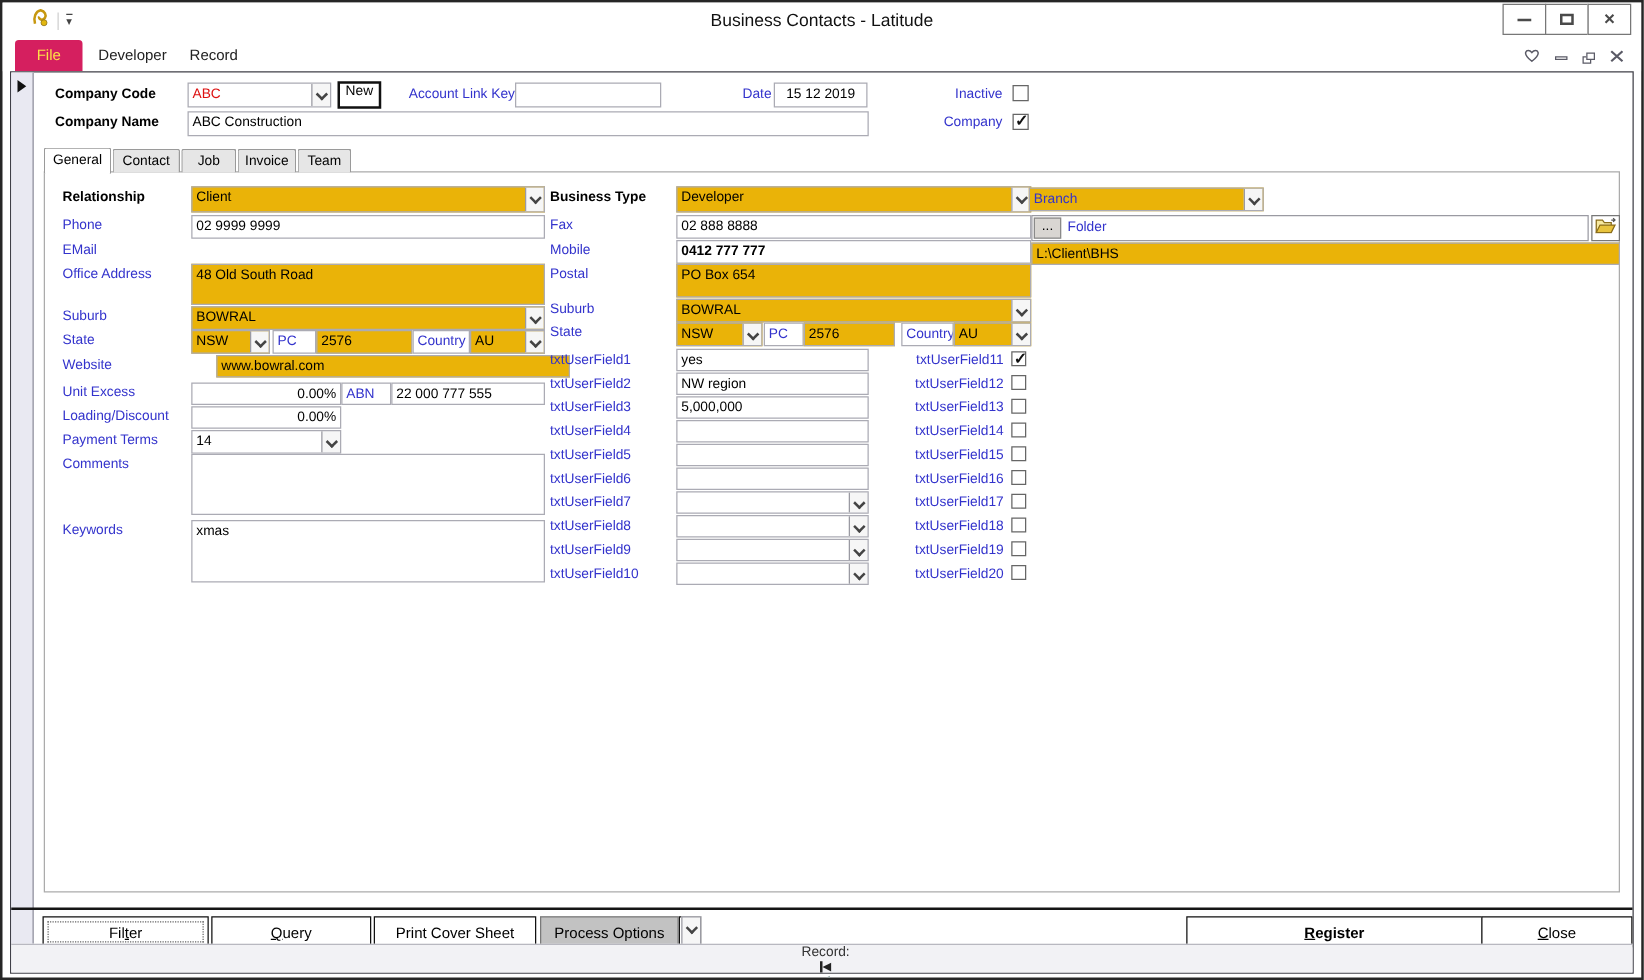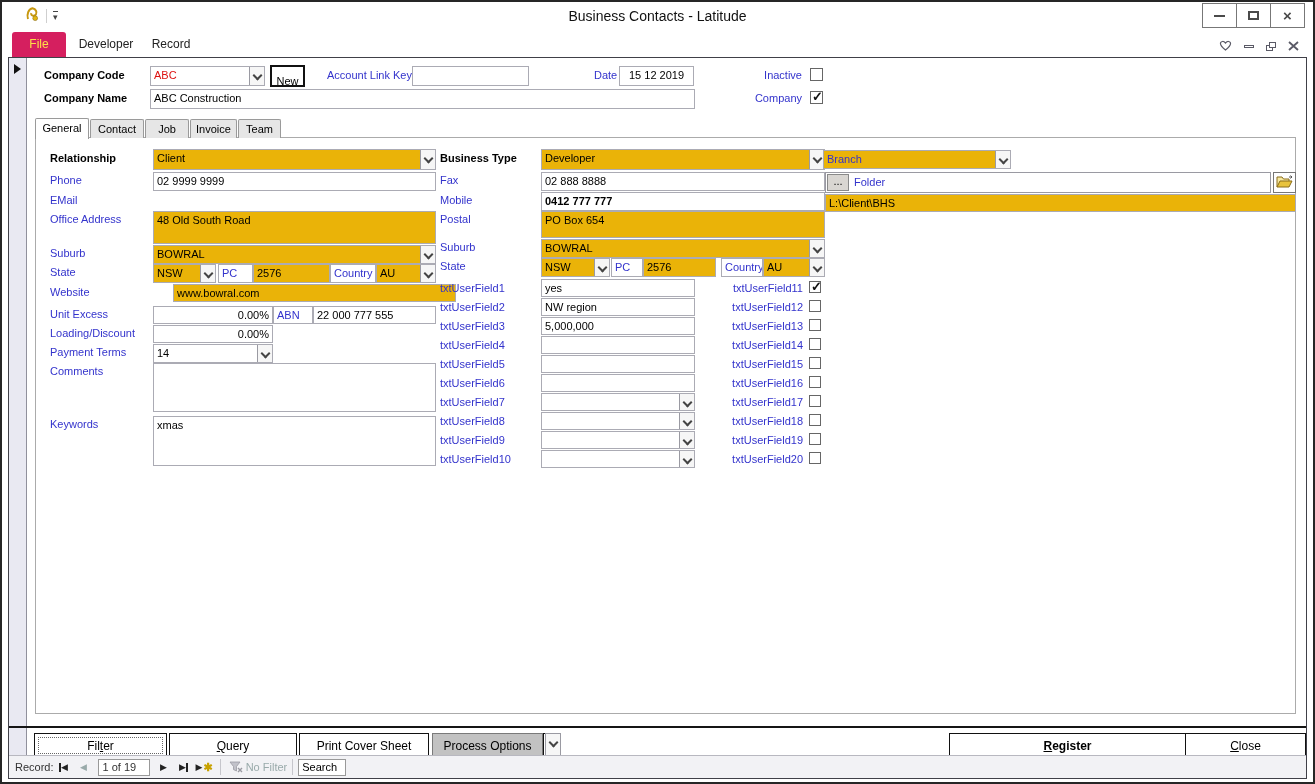--- a/index.html
+++ b/index.html
@@ -48,21 +48,21 @@
 
   .tab { position:absolute; top:61px; height:19px; background:#E6E6E6; border:1px solid #9a9a9a; border-bottom:none; font-size:11px; text-align:center; padding-top:3px; border-radius:2px 2px 0 0; z-index:2; }
   .tab.active { top:60px; height:21px; background:#fff; font-weight:normal; z-index:4; }
   .tabpage { position:absolute; left:26px; top:79px; width:1261px; height:577px; border:1px solid #ABABAB; background:#fff; z-index:1; }
 
   .btn { position:absolute; height:25px; background:#fff; border:1px solid #111; font-size:12px; text-align:center; padding-top:5px; color:#000; }
   .btn .focus { position:absolute; left:3px; right:3px; top:3px; bottom:3px; border:1px dotted #666; }
   .btn.gray { background:#C2C2C2; border-color:#7a7a7a; }
   .u { text-decoration:underline; }
 
-  .navbar { position:absolute; left:0; right:0; bottom:0; height:23px; background:#F2F2F5; border-top:1px solid #B8B8C0; display:flex; align-items:center; font-size:11px; color:#333; padding-left:6px; }
+  .navbar { position:absolute; left:0; right:0; bottom:0; height:23px; background:#F2F2F5; border-top:1px solid #B8B8C0; display:flex; align-items:center; font-size:11px; color:#333; padding-left:6px;flex-direction:column; }
   .navbtn { display:flex; align-items:center; justify-content:center; min-width:16px; height:17px; font-size:9px; color:#222; margin:0 2px; }
   .vbar { display:inline-block; width:2px; height:9px; background:#222; }
   .countbox { width:52px; height:17px; background:#fff; border:1px solid #999; font-size:11px; padding:1px 4px; margin:0 4px; }
   .vsep { width:1px; height:16px; background:#C6C6CC; margin:0 5px; }
   .grayed { color:#9aa; }
   .searchbox { width:48px; height:17px; background:#fff; border:1px solid #999; font-size:11px; padding:1px 3px; font-family:"Liberation Sans",sans-serif; }
   .star { color:#C8A200; font-weight:bold; font-size:11px; margin-left:1px; }
 
   .folderrow { position:absolute; background:#fff; border:1px solid #9a9aa2; }
   .dotbtn { position:absolute; left:1px; top:1px; width:22px; height:17px; background:#D9D6D2; border:1px solid #8a8a8a; font-size:11px; text-align:center; line-height:13px; }
@@ -124,21 +124,21 @@
   <div class="formwin">
     <div class="recsel">
         <div class="recarrow"></div>
       </div>
 
     <div class="blbl" style="left:35px;top:11px;">Company Code</div>
     <div class="field" style="left:141px;top:8px;width:115px;height:20px;color:#DD1111;">
       <span>ABC</span>
       <span class="dd"></span>
     </div>
-    <div class="btn" style="left:261px;top:7px;width:35px;height:22px;padding-top:8px;font-size:11px;border-width:2px;">New</div>
+    <div class="btn" style="left:261px;top:7px;width:35px;height:22px;padding-top:0;font-size:11px;border-width:2px;">New</div>
     <div class="lbl" style="left:318px;top:11px;">Account Link Key</div>
     <div class="field" style="left:403px;top:8px;width:117px;height:20px;"></div>
     <div class="lbl" style="left:585px;top:11px;">Date</div>
     <div class="field center" style="left:610px;top:8px;width:75px;height:20px;">15 12 2019</div>
     <div class="lbl rlbl" style="left:706px;top:11px;width:87px;">Inactive</div>
     <div class="cb" style="left:801px;top:10px;"></div>
     <div class="blbl" style="left:35px;top:34px;">Company Name</div>
     <div class="field" style="left:141px;top:31px;width:545px;height:20px;">ABC Construction</div>
     <div class="lbl rlbl" style="left:706px;top:34px;width:87px;">Company</div>
     <div class="cb checked" style="left:801px;top:33px;"></div>

